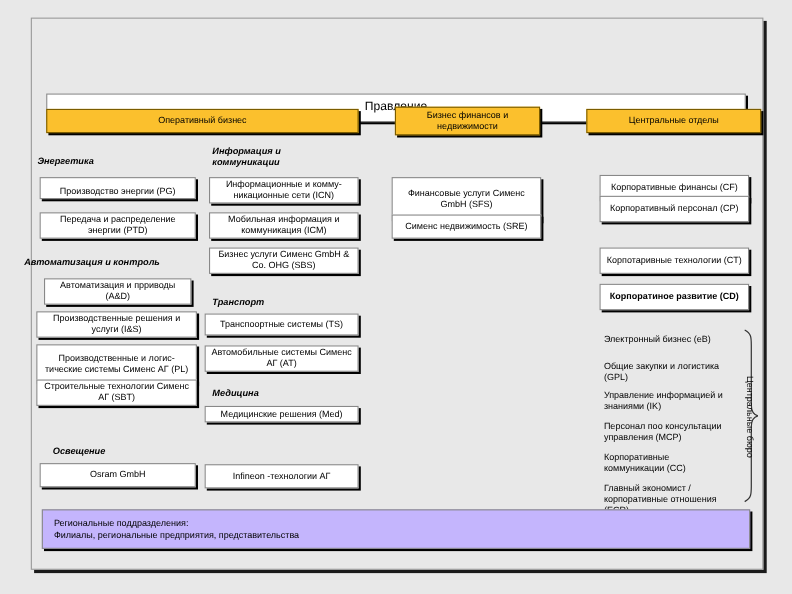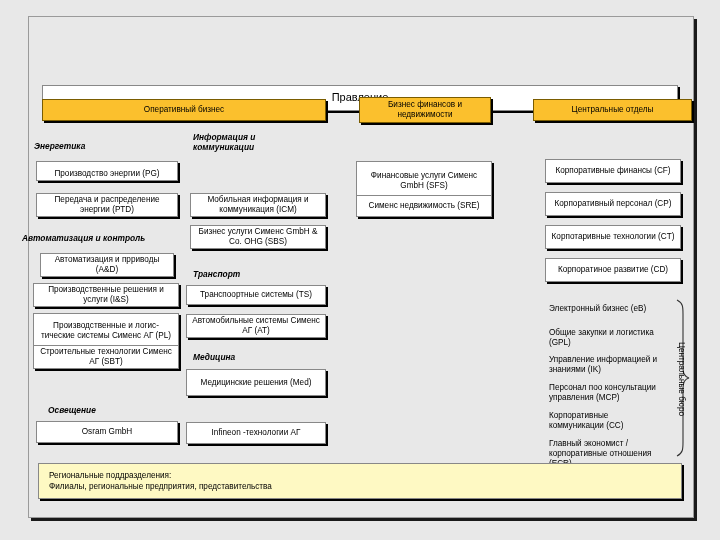--- a/index.html
+++ b/index.html
@@ -55,21 +55,21 @@
   }
   .freetext{
     position:absolute;
     font-size:8.2px;
     line-height:1.24;
     color:#000;
     white-space:pre-line;
   }
   .bottombox{
     position:absolute;
-    background:#fef9c3;
+    background:#c4b5fd;
     border:1px solid #888;
     box-shadow:2px 2px 0 #000;
     box-sizing:border-box;
     font-size:8.2px;
     line-height:1.35;
     padding:6px 10px;
     white-space:pre-line;
     color:#000;
     text-align:left;
   }
@@ -145,20 +145,24 @@
 
   <div class="cat" style="left:48px;top:405px;">Освещение</div>
 
   <div class="box" style="left:36px;top:421px;width:142px;height:22px;">
     <span>Osram GmbH</span>
   </div>
 
   <div class="cat" style="left:193px;top:132px;">Информация и
 коммуникации</div>
 
+  <div class="box" style="left:190px;top:161px;width:136px;height:24px;">
+    <span>Информационные и комму-
+никационные сети (ICN)</span>
+  </div>
   <div class="box" style="left:190px;top:193px;width:136px;height:24px;">
     <span>Мобильная информация и
 коммуникация (ICM)</span>
   </div>
   <div class="box" style="left:190px;top:225px;width:136px;height:24px;">
     <span>Бизнес услуги Сименс
 GmbH &amp; Co. OHG (SBS)</span>
   </div>
 
   <div class="cat" style="left:193px;top:269px;">Транспорт</div>
@@ -166,49 +170,49 @@
   <div class="box" style="left:186px;top:285px;width:140px;height:20px;">
     <span>Транспоортные системы (TS)</span>
   </div>
   <div class="box" style="left:186px;top:314px;width:140px;height:24px;">
     <span>Автомобильные системы
 Сименс АГ (AT)</span>
   </div>
 
   <div class="cat" style="left:193px;top:352px;">Медицина</div>
 
-  <div class="box" style="left:186px;top:369px;width:140px;height:27px;">
+  <div class="box" style="left:186px;top:369px;width:140px;height:15px;">
     <span>Медицинские решения (Med)</span>
   </div>
 
   <div class="box" style="left:186px;top:422px;width:140px;height:22px;">
     <span>Infineon -технологии АГ</span>
   </div>
 
   <div class="box" style="left:356px;top:161px;width:136px;height:40px;">
     <span>Финансовые услуги Сименс
 GmbH (SFS)</span>
   </div>
   <div class="box" style="left:356px;top:195px;width:136px;height:22px;">
     <span>Сименс недвижимость (SRE)</span>
   </div>
 
   <div class="box" style="left:545px;top:159px;width:136px;height:24px;">
     <span>Корпоративные
 финансы (CF)</span>
   </div>
-  <div class="box" style="left:545px;top:192px;width:136px;height:24px;">
+  <div class="box" style="left:545px;top:178px;width:136px;height:24px;">
     <span>Корпоративный
 персонал (CP)</span>
   </div>
   <div class="box" style="left:545px;top:225px;width:136px;height:24px;">
     <span>Корпотаривные
 технологии (CT)</span>
   </div>
-  <div class="box" style="left:545px;top:258px;width:136px;height:24px;">
+  <div class="box" style="left:545px;top:258px;width:136px;height:24px;font-weight:bold;">
     <span>Корпоратиное
 развитие (CD)</span>
   </div>
 
   <div class="freetext" style="left:549px;top:304px;width:130px;">Электронный бизнес (eB)</div>
   <div class="freetext" style="left:549px;top:328px;width:130px;">Общие закупки и логистика
 (GPL)</div>
   <div class="freetext" style="left:549px;top:355px;width:130px;">Управление информацией и
 знаниями (IK)</div>
   <div class="freetext" style="left:549px;top:383px;width:132px;">Персонал поо консультации

